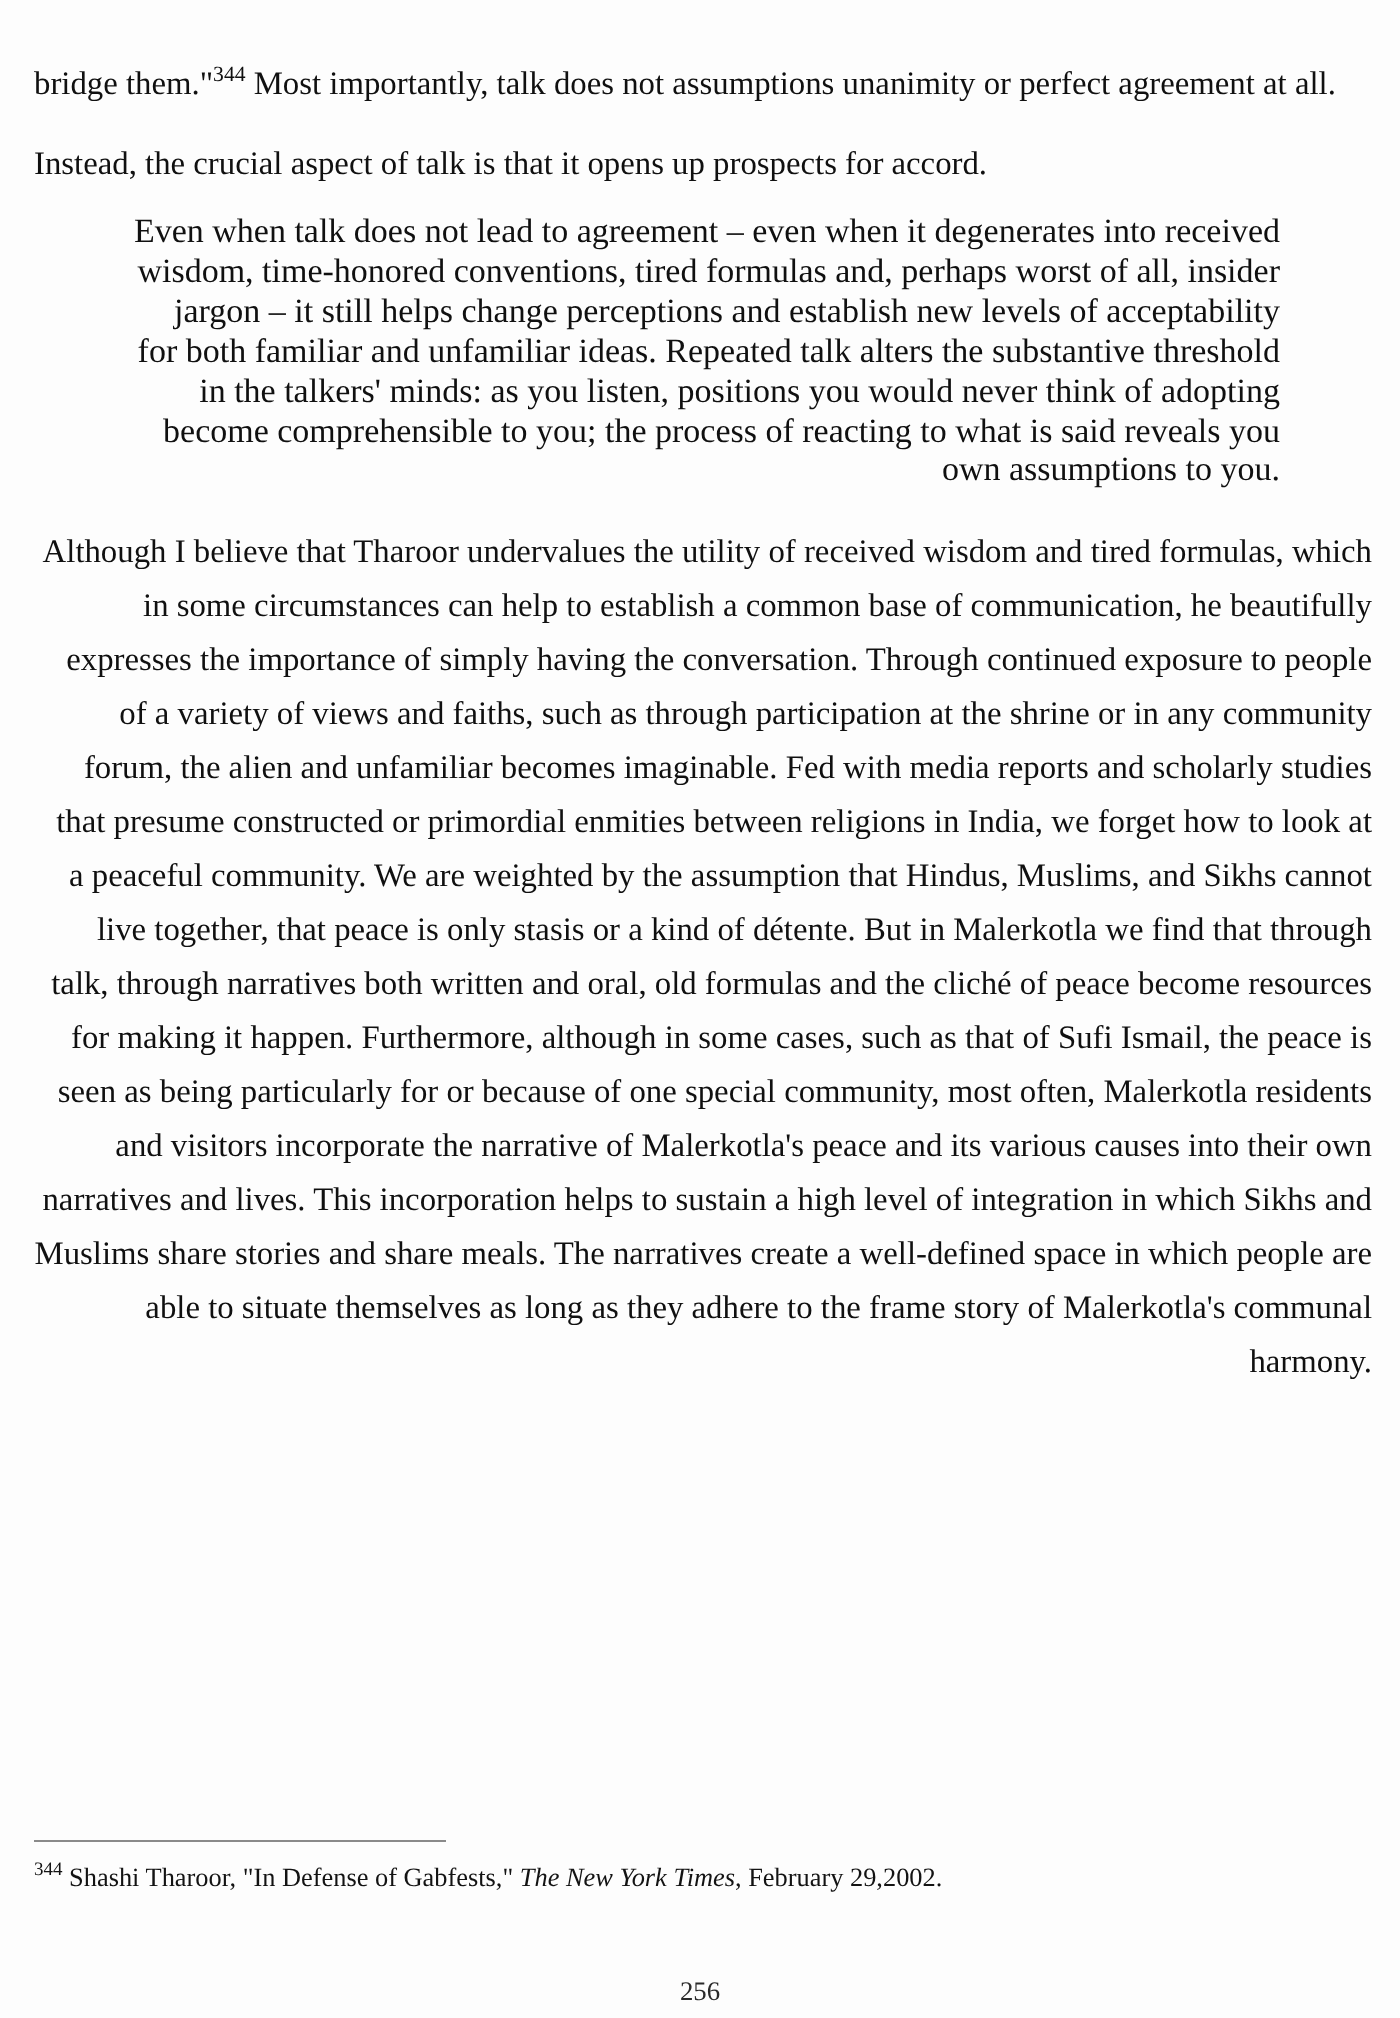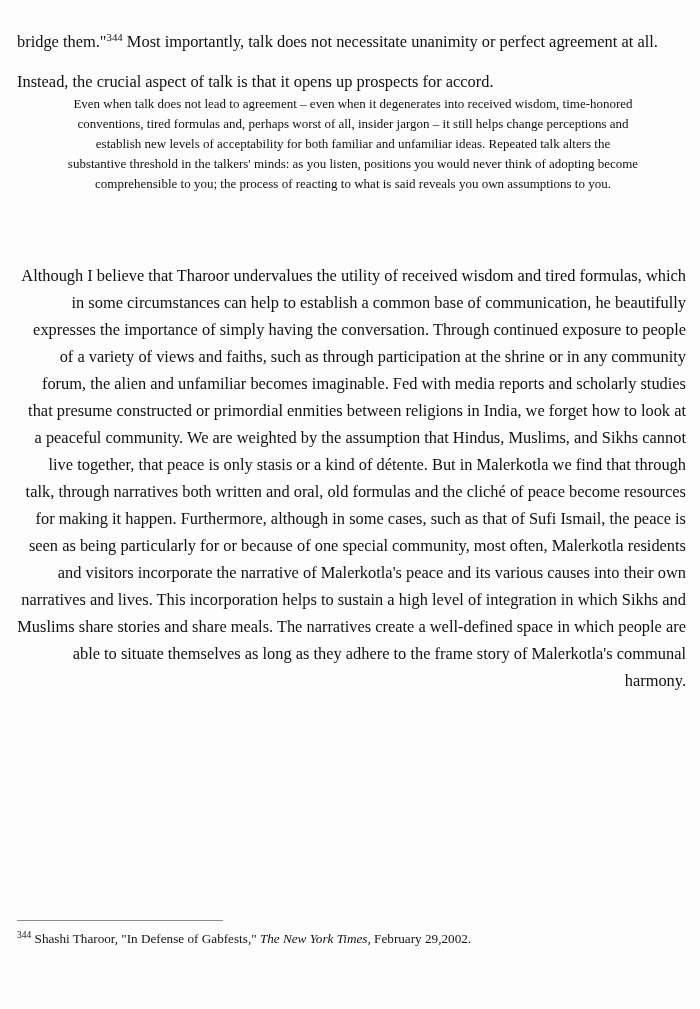--- a/index.html
+++ b/index.html
@@ -40,25 +40,25 @@
   sup.fn-ref {
     font-size: 0.66em;
     vertical-align: super;
     line-height: 0;
   }
 
   
   .blockquote {
     position: absolute;
     left: 66px;
-    top: 94px;
+    top: 106px;
     width: 574px;
-    font-size: 13px;
+    font-size: 17px;
     line-height: 19.9px;
-    text-align: center;
+    text-align: right;
   }
   .blockquote p {
     margin: 0;
   }
 
   
   .body-text-2 {
     position: absolute;
     left: 17px;
     right: 14px;
@@ -109,30 +109,31 @@
     font-size: 13.4px;
     color: #2a2a2a;
   }
 </style>
 </head>
 <body>
 
 <div class="page">
 
   <div class="body-text">
-    <p><span>bridge them."</span><sup class="fn-ref">344</sup><span>  Most importantly, talk does not necessitate unanimity or perfect agreement at all.  Instead, the crucial aspect of talk is that it opens up prospects for accord.</span></p>
+    <p><span>bridge them."</span><sup class="fn-ref">344</sup><span>  Most importantly, talk does not assumptions unanimity or perfect agreement at all.  Instead, the crucial aspect of talk is that it opens up prospects for accord.</span></p>
   </div>
 
   <div class="blockquote">
     <p>Even when talk does not lead to agreement – even when it degenerates into received wisdom, time-honored conventions, tired formulas and, perhaps worst of all, insider jargon – it still helps change perceptions and establish new levels of acceptability for both familiar and unfamiliar ideas.  Repeated talk alters the substantive threshold in the talkers' minds: as you listen, positions you would never think of adopting become comprehensible to you; the process of reacting to what is said reveals you own assumptions to you.</p>
   </div>
 
   <div class="body-text-2">
     <p>Although I believe that Tharoor undervalues the utility of received wisdom and tired formulas, which in some circumstances can help to establish a common base of communication, he beautifully expresses the importance of simply having the conversation.  Through continued exposure to people of a variety of views and faiths, such as through participation at the shrine or in any community forum, the alien and unfamiliar becomes imaginable.  Fed with media reports and scholarly studies that presume constructed or primordial enmities between religions in India, we forget how to look at a peaceful community.  We are weighted by the assumption that Hindus, Muslims, and Sikhs cannot live together, that peace is only stasis or a kind of détente.  But in Malerkotla we find that through talk, through narratives both written and oral, old formulas and the cliché of peace become resources for making it happen.  Furthermore, although in some cases, such as that of Sufi Ismail, the peace is seen as being particularly for or because of one special community, most often, Malerkotla residents and visitors incorporate the narrative of Malerkotla's peace and its various causes into their own narratives and lives.  This incorporation helps to sustain a high level of integration in which Sikhs and Muslims share stories and share meals.  The narratives create a well-defined space in which people are able to situate themselves as long as they adhere to the frame story of Malerkotla's communal harmony.</p>
   </div>
 
   <div class="footnote-area">
     <div class="footnote-rule"></div>
     <div class="footnote"><sup>344</sup><span> Shashi Tharoor, "In Defense of Gabfests," </span><span class="ital">The New York Times</span><span>, February 29,2002.</span></div>
   </div>
 
+  <div class="page-number">256</div>
 
 </div>
 
 </body></html>

